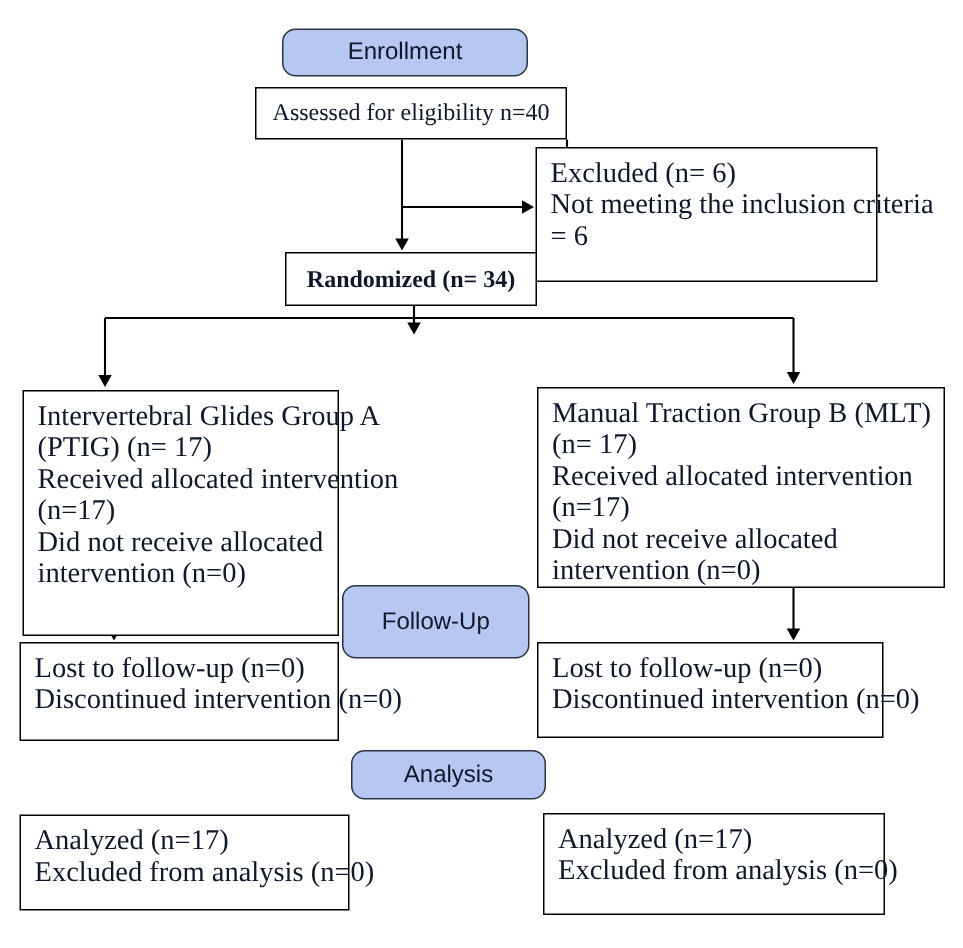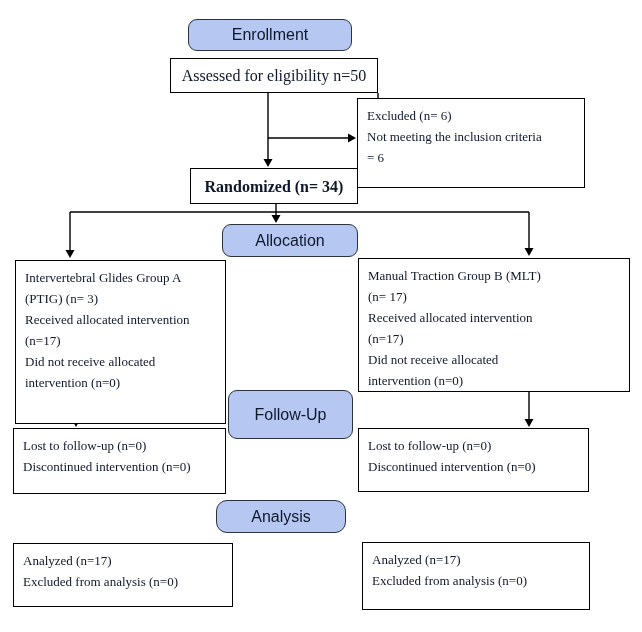--- a/index.html
+++ b/index.html
@@ -29,36 +29,36 @@
     align-items: center;
     justify-content: center;
     font-family: "Liberation Sans", "DejaVu Sans", sans-serif;
     font-size: 16px;
   }
   .box {
     position: absolute;
     box-sizing: border-box;
     background: #ffffff;
     border: 1.5px solid var(--box-border, #000000);
-    font-size: 13px;
+    font-size: 19px;
     line-height: 21px;
   }
   .box.center {
     display: flex;
     align-items: center;
     justify-content: center;
     font-size: 16px;
   }
   .box .ln { white-space: nowrap; }
   .pad { padding: 6px 8px 0 9px; }
 
   #stage-enrollment { left: 188px; top: 19px;  width: 164px; height: 32px; }
   #stage-allocation { left: 222px; top: 224px; width: 136px; height: 33px; }
   #stage-followup   { left: 228px; top: 390px; width: 125px; height: 49px; }
-  #stage-analysis   { left: 216px; top: 500px; width: 130px; height: 33px; border-radius: 11px; }
+  #stage-analysis   { left: 234px; top: 500px; width: 130px; height: 33px; }
 
   #box-assessed   { left: 170px; top: 58px;  width: 208px; height: 35px; }
   #box-excluded   { left: 357px; top: 98px;  width: 228px; height: 90px; }
   #box-randomized { left: 190px; top: 168px; width: 168px; height: 36px; font-weight: bold; }
   #box-group-a    { left: 15px;  top: 260px; width: 211px; height: 164px; }
   #box-group-b    { left: 358px; top: 258px; width: 272px; height: 134px; }
   #box-follow-a   { left: 13px;  top: 428px; width: 213px; height: 66px; }
   #box-follow-b   { left: 358px; top: 428px; width: 231px; height: 64px; }
   #box-analysis-a { left: 13px;  top: 543px; width: 220px; height: 64px; }
   #box-analysis-b { left: 362px; top: 542px; width: 228px; height: 68px; }
@@ -92,37 +92,36 @@
 
       <line x1="76" y1="392" x2="76" y2="420"></line>
       <polygon points="71.5,419 80.5,419 76,427" stroke="none"></polygon>
 
       <line x1="529" y1="392" x2="529" y2="420"></line>
       <polygon points="524.5,419 533.5,419 529,427" stroke="none"></polygon>
     </g>
   </svg>
 
   <div class="stage" id="stage-enrollment">Enrollment</div>
-  <div class="stage" id="stage-allocation">Allocation</div>
   <div class="stage" id="stage-followup">Follow-Up</div>
   <div class="stage" id="stage-analysis">Analysis</div>
 
-  <div class="box center" id="box-assessed">Assessed for eligibility n=50</div>
+  <div class="box center" id="box-assessed">Assessed for eligibility n=40</div>
 
   <div class="box pad" id="box-excluded">
     <div class="ln">Excluded (n= 6)</div>
     <div class="ln">Not meeting the inclusion criteria</div>
     <div class="ln">= 6</div>
   </div>
 
   <div class="box center" id="box-randomized">Randomized (n= 34)</div>
 
   <div class="box pad" id="box-group-a">
     <div class="ln">Intervertebral Glides Group A</div>
-    <div class="ln">(PTIG) (n= 3)</div>
+    <div class="ln">(PTIG) (n= 17)</div>
     <div class="ln">Received allocated intervention</div>
     <div class="ln">(n=17)</div>
     <div class="ln">Did not receive allocated</div>
     <div class="ln">intervention (n=0)</div>
   </div>
 
   <div class="box pad" id="box-group-b">
     <div class="ln">Manual Traction Group B (MLT)</div>
     <div class="ln">(n= 17)</div>
     <div class="ln">Received allocated intervention</div>

